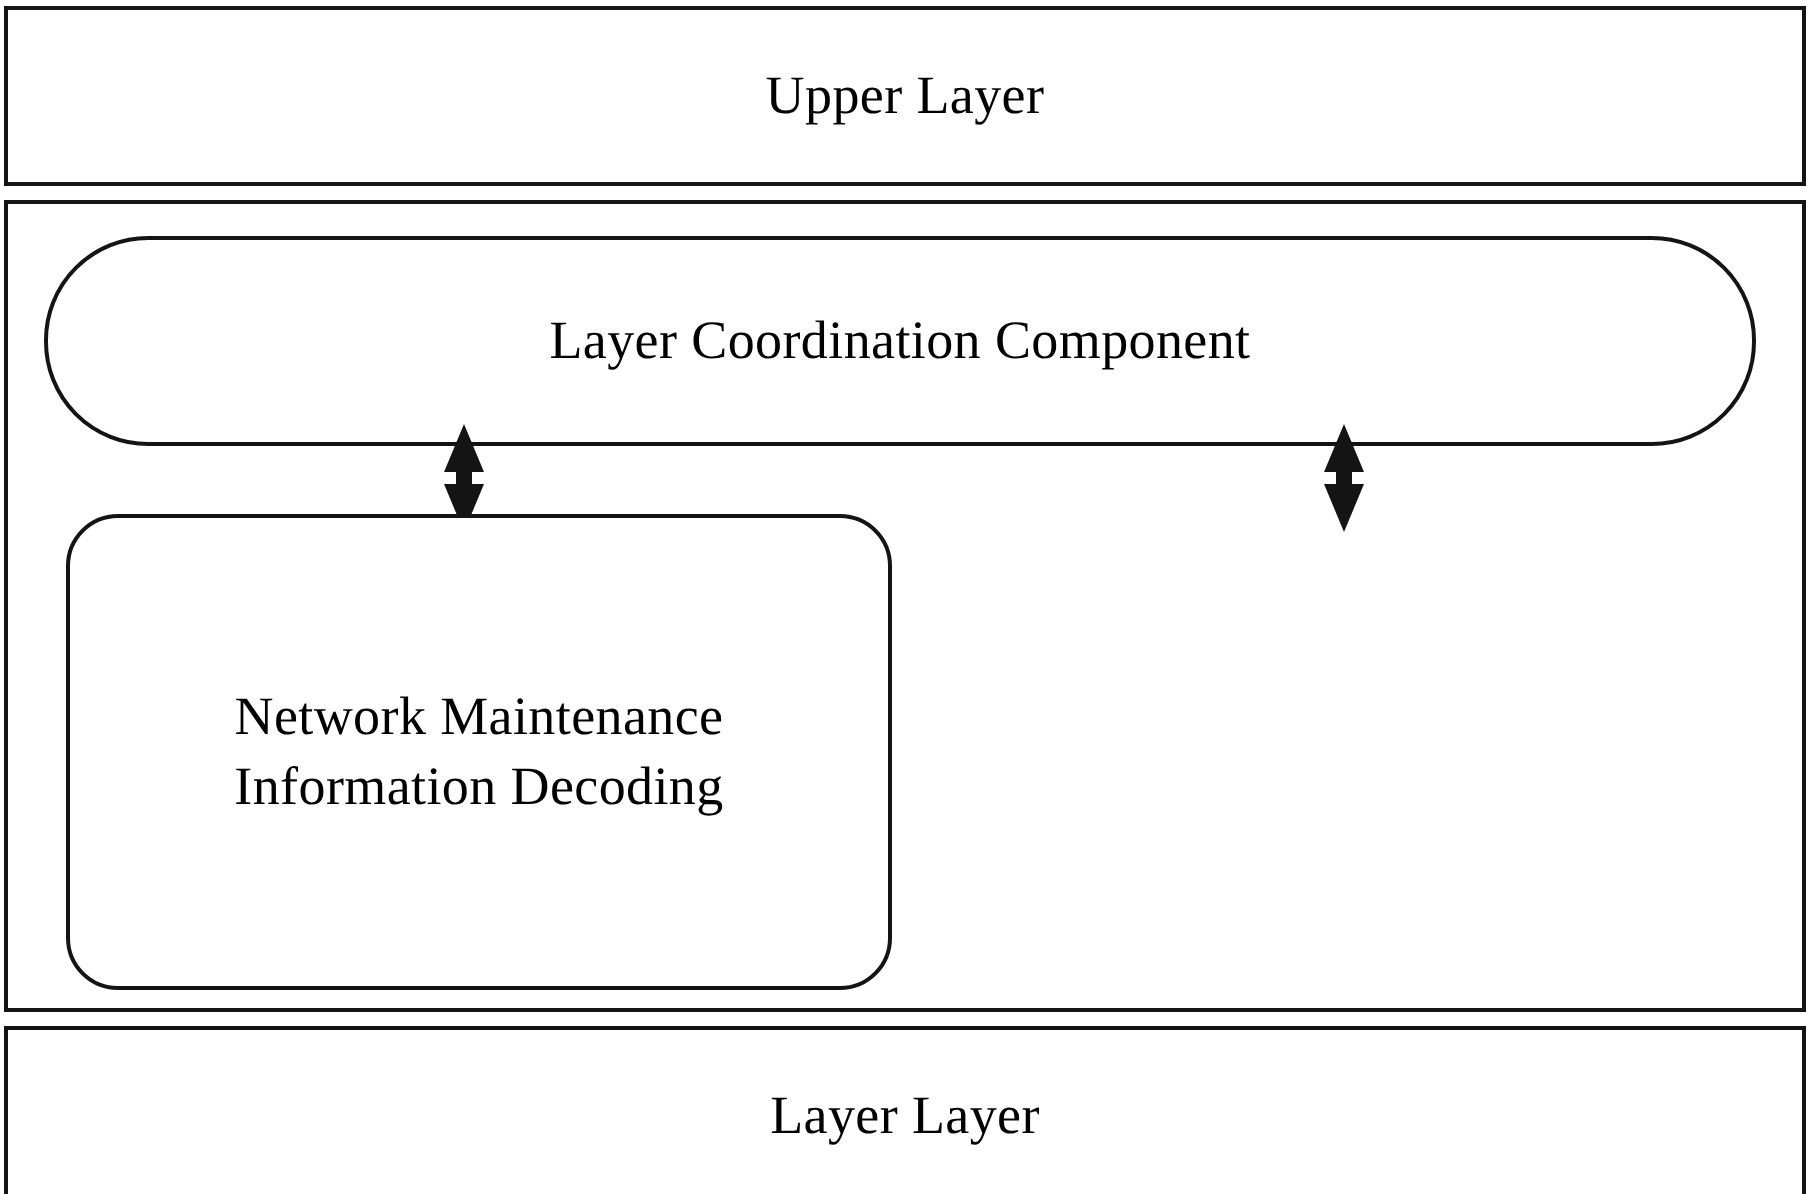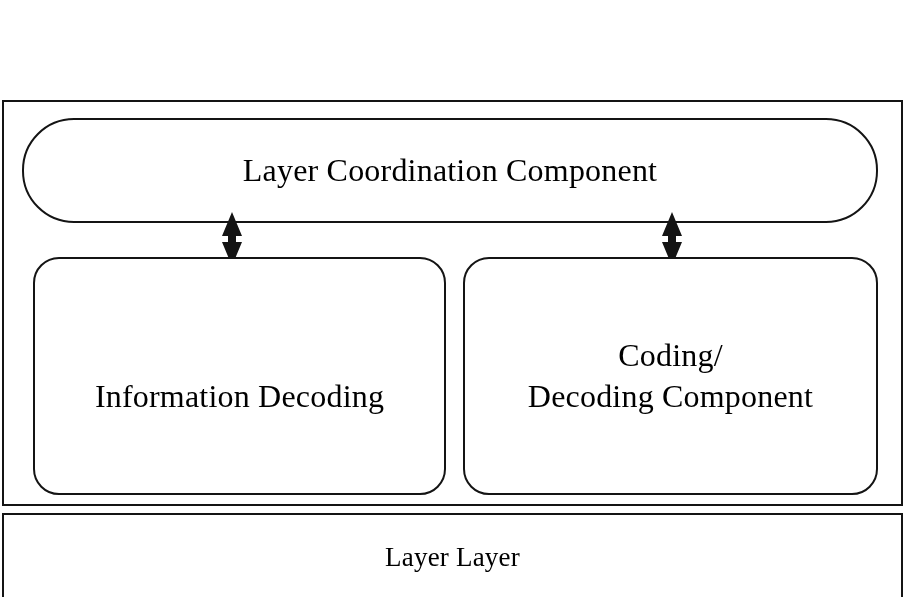--- a/index.html
+++ b/index.html
@@ -69,21 +69,21 @@
     background: #ffffff;
     border: 2.5px solid #141414;
     box-sizing: border-box;
     display: flex;
     align-items: center;
     justify-content: center;
     text-align: center;
   }
 
   .component-label {
-    font-size: 32px;
+    font-size: 27px;
     line-height: 1.28;
     letter-spacing: 0.2px;
   }
 
   
   .coordination-component {
     left: 22px;
     top: 118px;
     width: 856px;
     height: 105px;
@@ -117,20 +117,23 @@
   .arrow-left-connector  { left: 215px; top: 212px; }
   .arrow-right-connector { left: 655px; top: 212px; }
 
   .arrow-connector svg { display: block; }
 </style>
 </head>
 <body>
 
 <div id="diagram-root">
 
+  <div class="layer-box upper-layer-box">
+    <div class="layer-title">Upper Layer</div>
+  </div>
 
   <div class="layer-box middle-layer-box">
   </div>
 
   <div class="component coordination-component">
     <span class="component-label">Layer Coordination Component</span>
   </div>
 
   <div class="arrow-connector arrow-left-connector">
     <svg width="34" height="54" viewBox="0 0 34 54" xmlns="http://www.w3.org/2000/svg">
@@ -139,29 +142,23 @@
   </div>
 
   <div class="arrow-connector arrow-right-connector">
     <svg width="34" height="54" viewBox="0 0 34 54" xmlns="http://www.w3.org/2000/svg">
       <polygon points="17,0 27,24 21,24 21,30 27,30 17,54 7,30 13,30 13,24 7,24" fill="#141414"></polygon>
     </svg>
   </div>
 
   <div class="component maintenance-component">
     <span class="component-label">
-      <br>
+      <span>Network Maintenance</span><br>
       <span>Information Decoding</span>
     </span>
   </div>
 
-  <div class="component coding-component">
-    <span class="component-label">
-      <span>Coding/</span><br>
-      <span>Decoding Component</span>
-    </span>
-  </div>
 
   <div class="layer-box lower-layer-box">
     <div class="layer-title">Layer Layer</div>
   </div>
 
 </div>
 
 </body></html>

